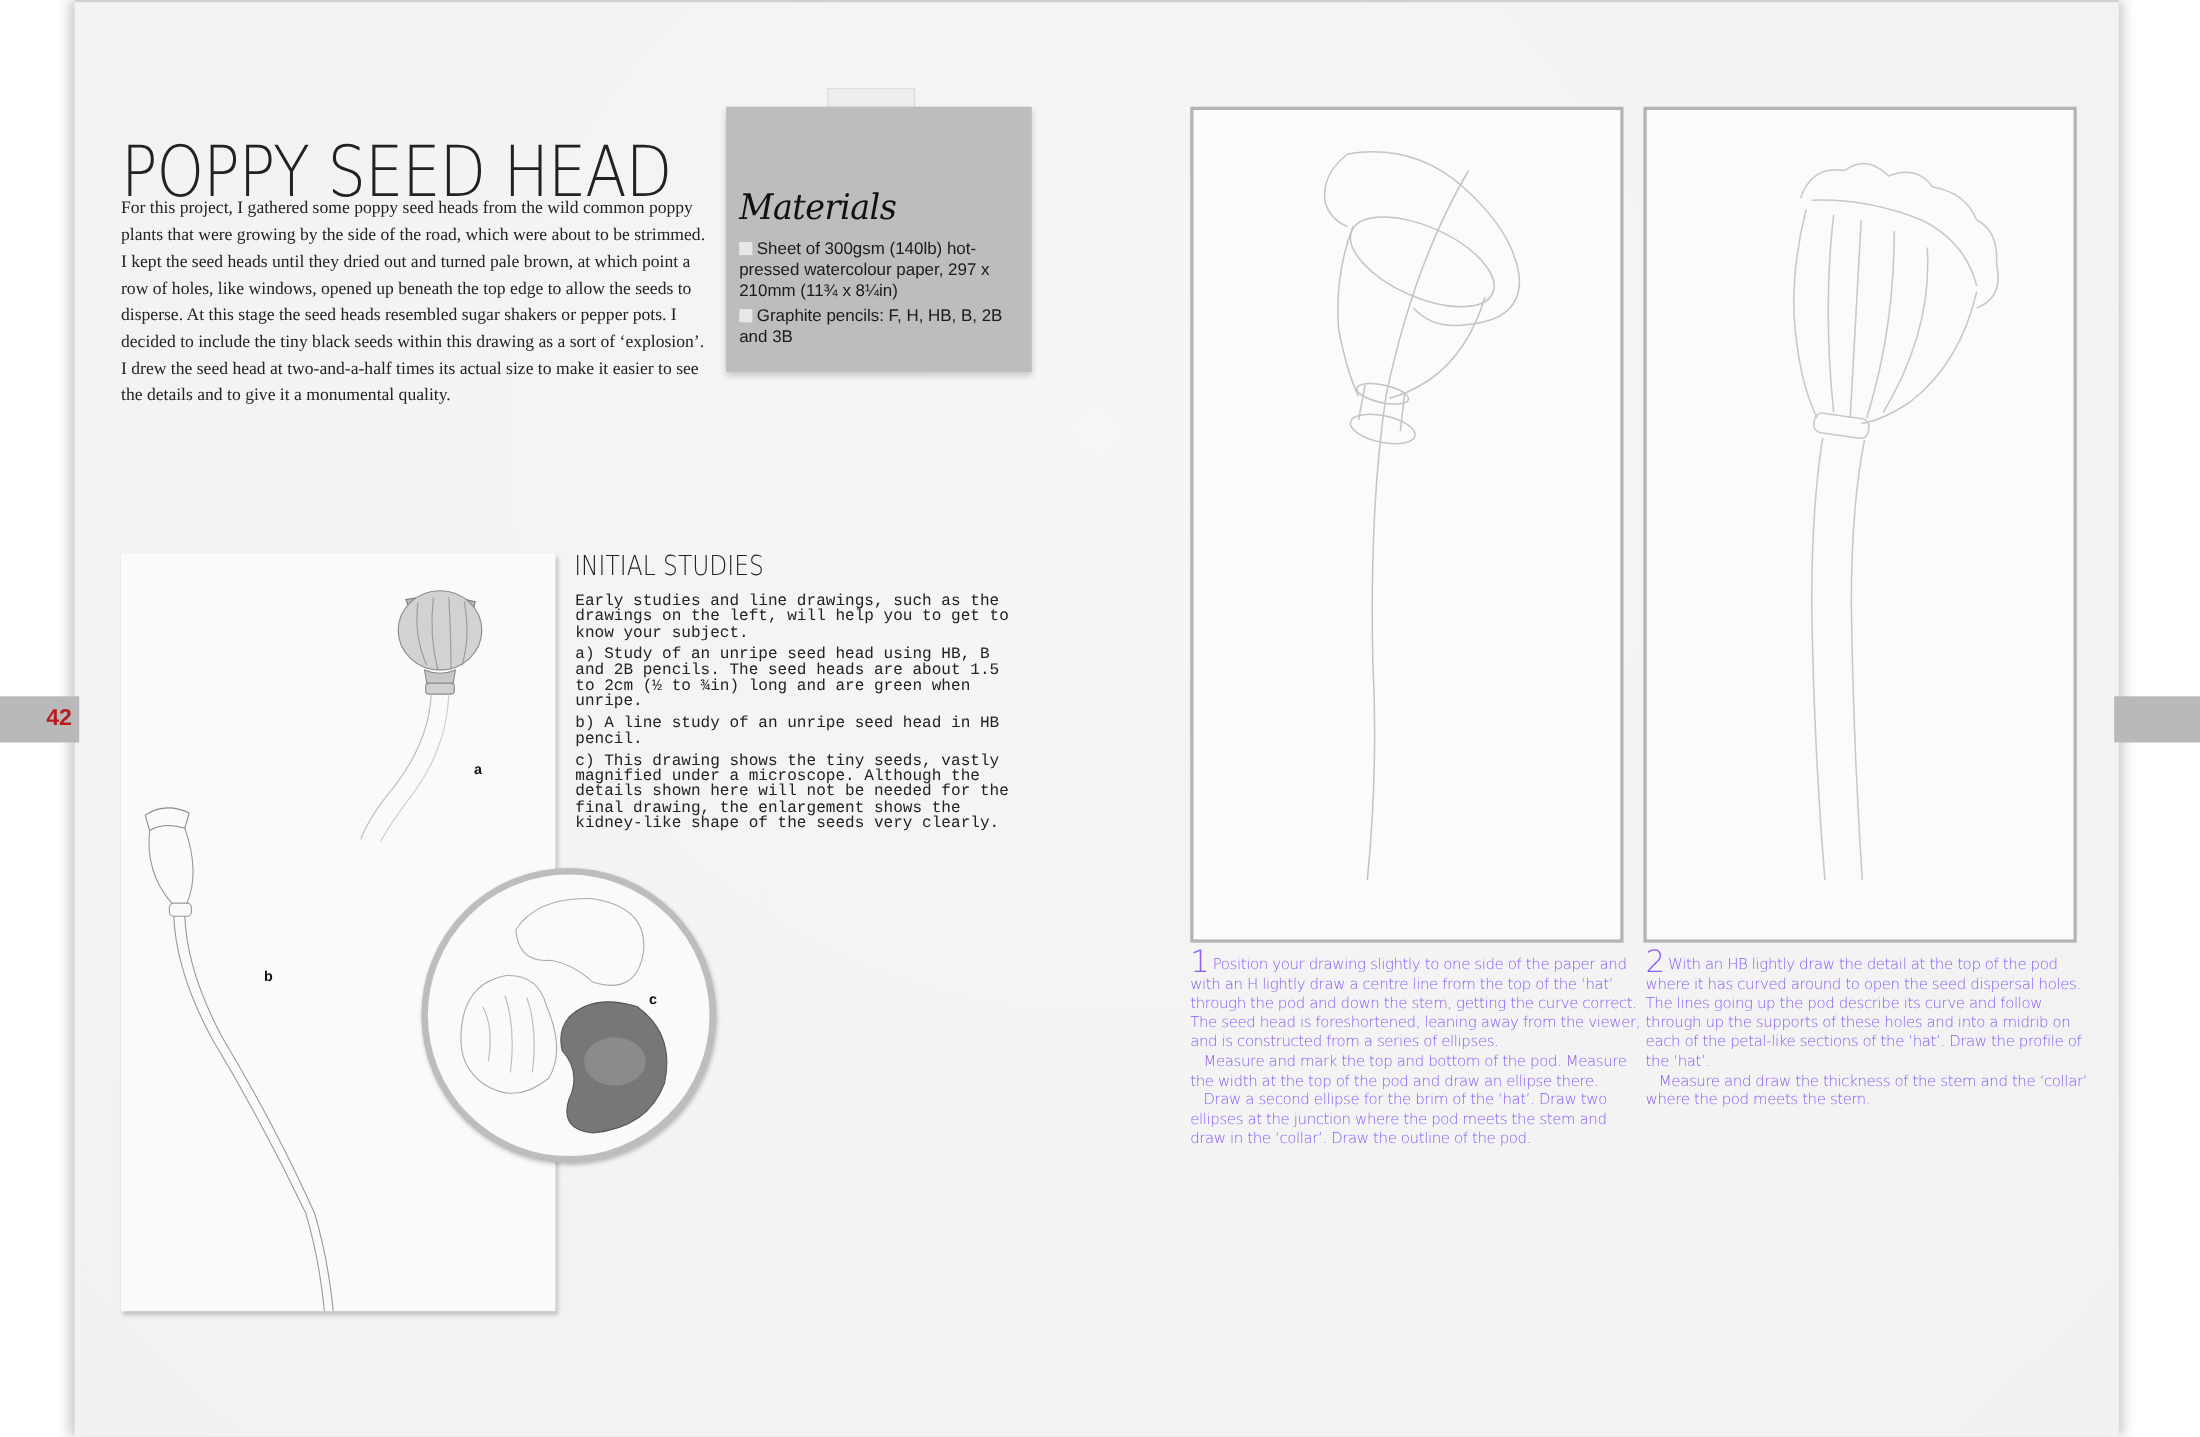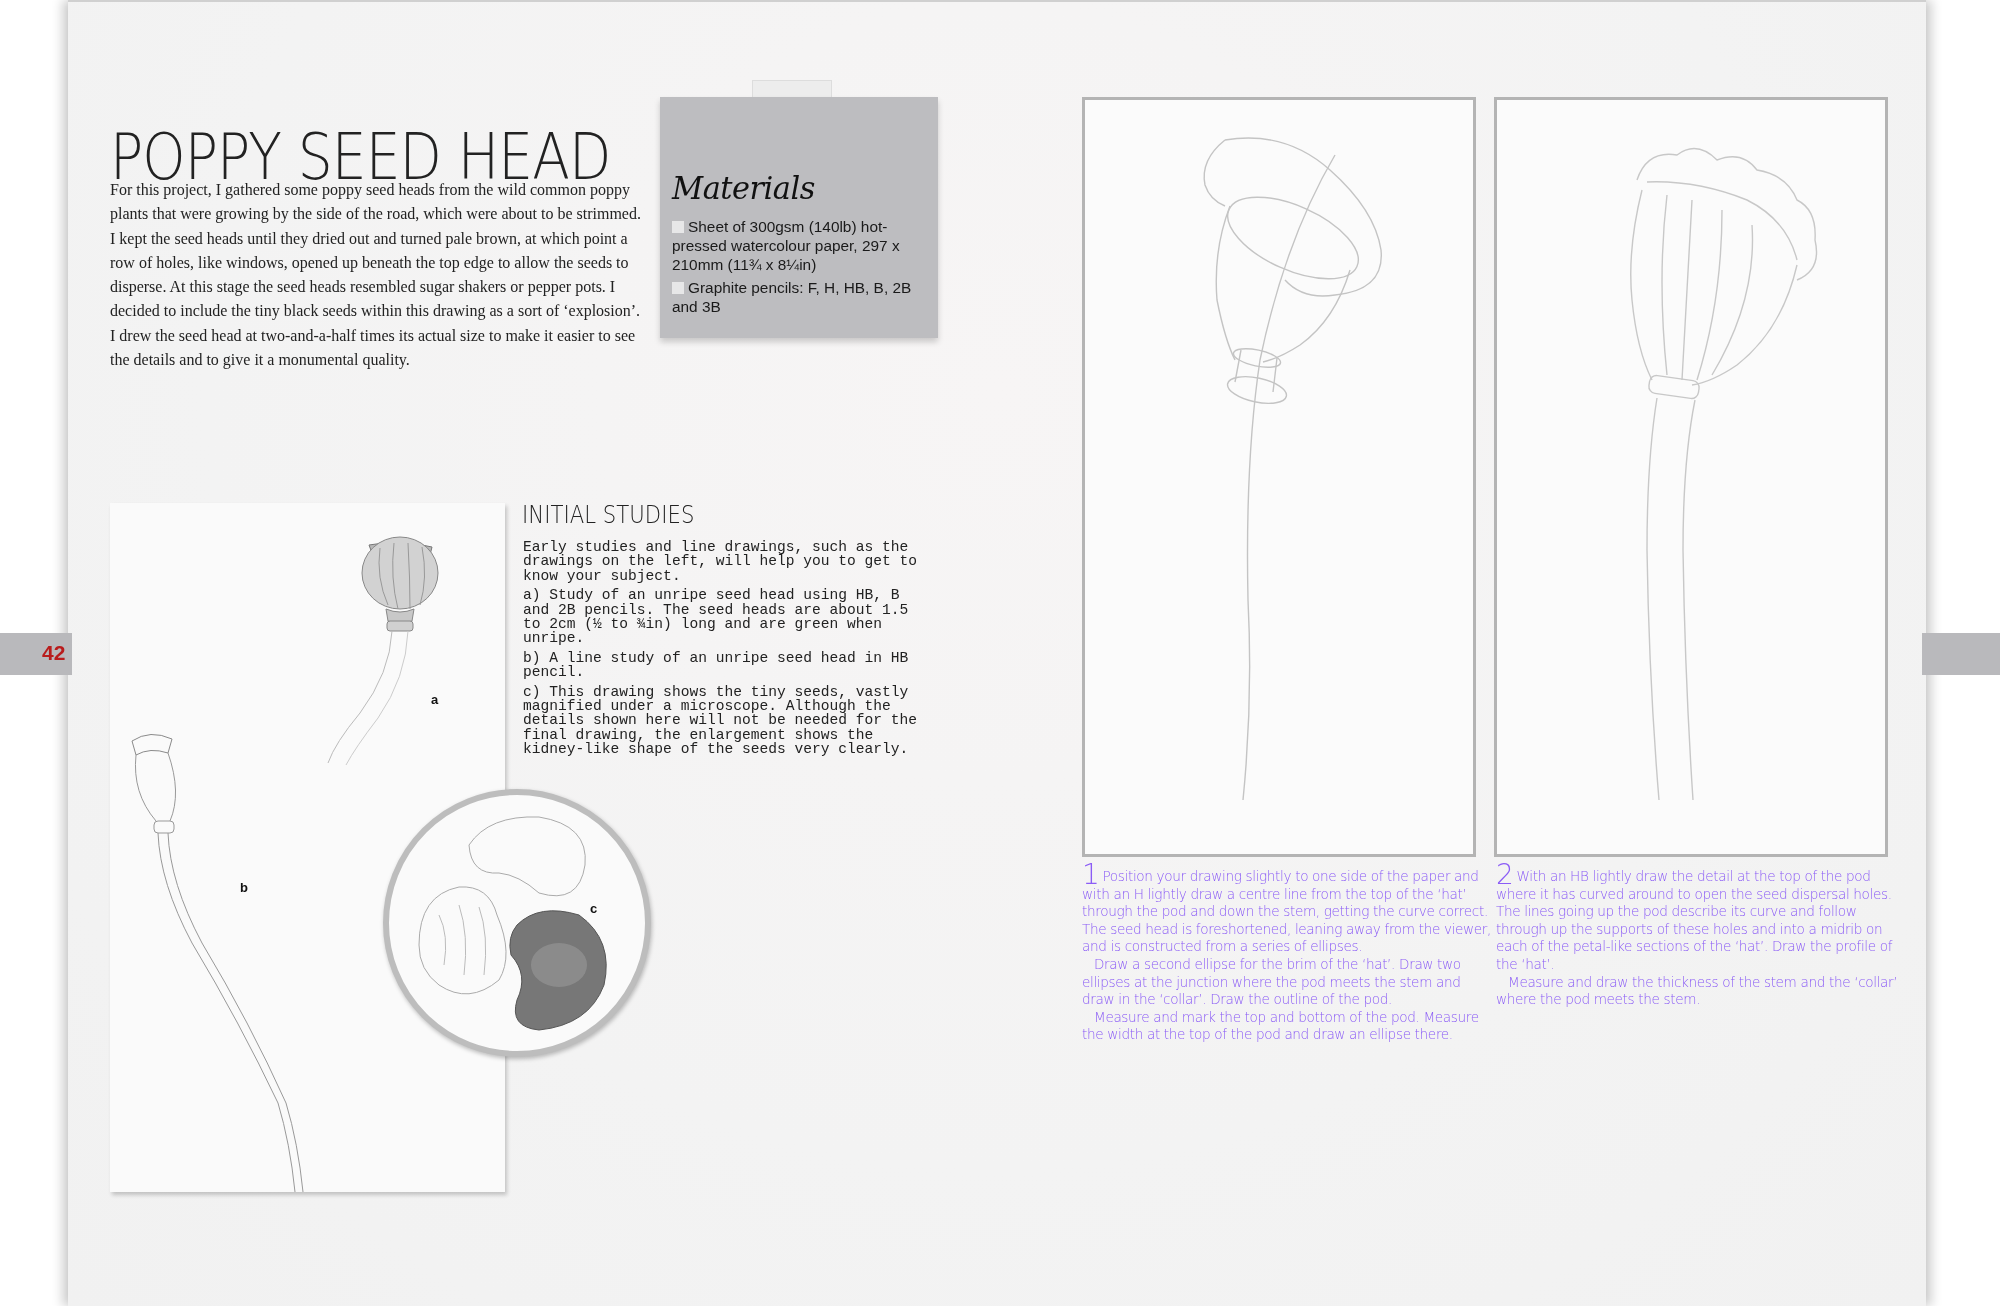--- a/index.html
+++ b/index.html
@@ -137,19 +137,19 @@
     <path d="M 300 165 Q 285 230 240 265 Q 215 282 195 285"></path>
     <path d="M 170 95 Q 160 180 170 275 M 195 100 Q 190 190 185 280 M 225 110 Q 225 200 200 280 M 255 125 Q 260 200 215 275"></path>
     <rect x="152" y="278" width="50" height="18" rx="7" transform="rotate(8 177 287)"></rect>
     <path d="M 160 298 Q 150 360 150 450 Q 152 580 162 700"></path>
     <path d="M 198 300 Q 186 360 186 450 Q 188 580 196 700"></path>
   </svg>
 </div>
 
 <div class="step-text step-1">
   <p><span class="step-num">1</span><span>Position your drawing slightly to one side of the paper and with an H lightly draw a centre line from the top of the ‘hat’ through the pod and down the stem, getting the curve correct. The seed head is foreshortened, leaning away from the viewer, and is constructed from a series of ellipses.</span></p>
+  <p class="indent">Measure and mark the top and bottom of the pod. Measure the width at the top of the pod and draw an ellipse there.</p>
   <p class="indent">Draw a second ellipse for the brim of the ‘hat’. Draw two ellipses at the junction where the pod meets the stem and draw in the ‘collar’. Draw the outline of the pod.</p>
-  <p class="indent">Measure and mark the top and bottom of the pod. Measure the width at the top of the pod and draw an ellipse there.</p>
 </div>
 <div class="step-text step-2">
   <p><span class="step-num">2</span><span>With an HB lightly draw the detail at the top of the pod where it has curved around to open the seed dispersal holes. The lines going up the pod describe its curve and follow through up the supports of these holes and into a midrib on each of the petal-like sections of the ‘hat’. Draw the profile of the ‘hat’.</span></p>
   <p class="indent">Measure and draw the thickness of the stem and the ‘collar’ where the pod meets the stem.</p>
 </div>
 
 </body></html>

